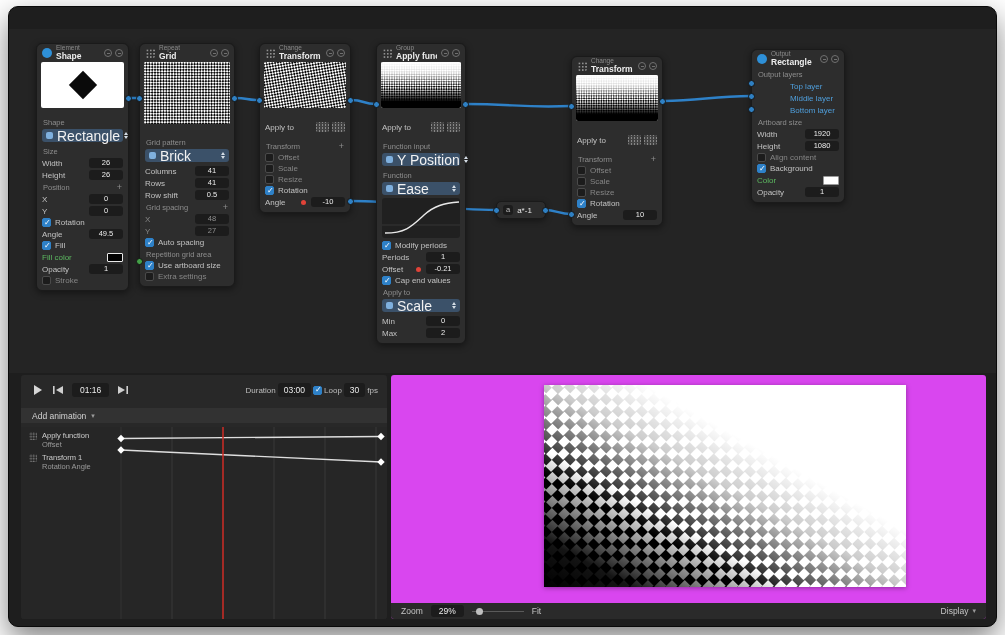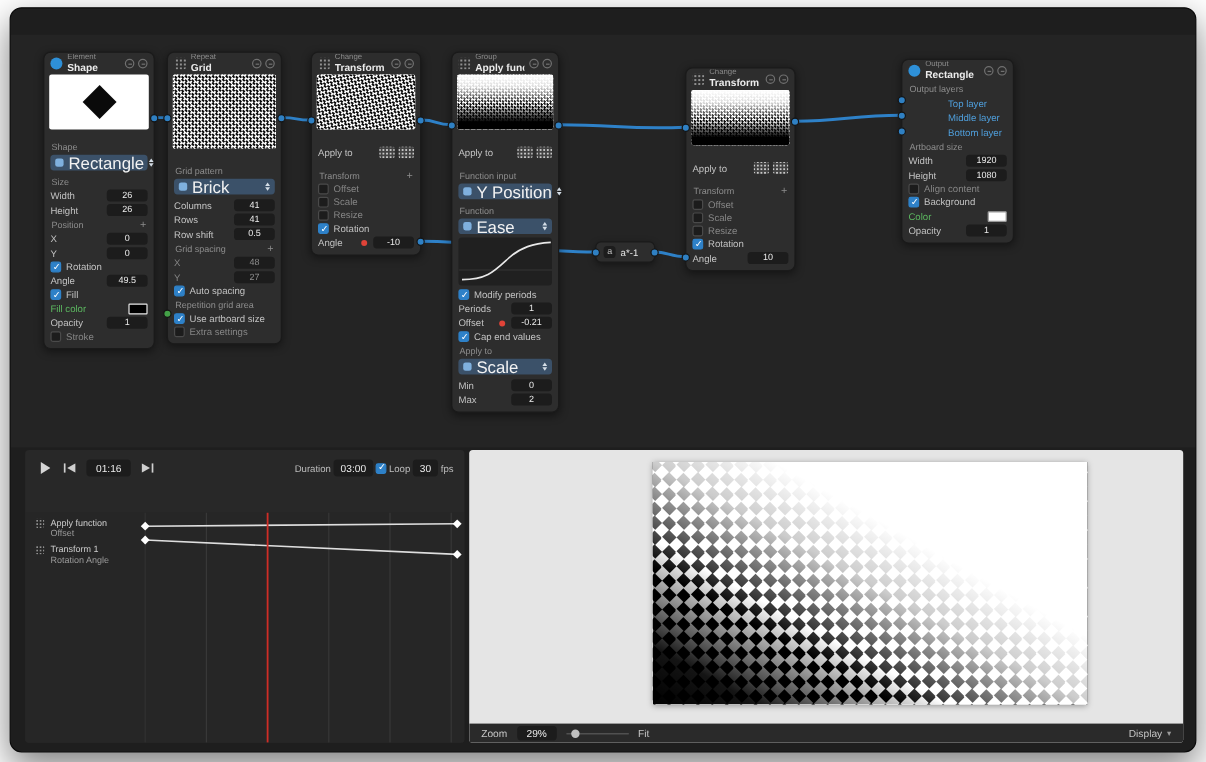--- a/index.html
+++ b/index.html
@@ -118,21 +118,21 @@
   .tracks { position:absolute; left:0; top:52px; right:0; bottom:0; background:#262626; }
   .track-label { position:absolute; left:8px; display:flex; gap:5px; align-items:flex-start; }
   .tl-icon { width:8px; height:8px; border-radius:2px; margin-top:1px;
              background-image:radial-gradient(circle,#8f8f8f .8px,transparent 1px);
              background-size:2.8px 2.8px; background-position:.6px .6px; }
   .tl-node { font-size:7.5px; color:#cdcdcd; line-height:1.25; }
   .tl-param { font-size:7.5px; color:#9a9a9a; line-height:1.25; }
 
   
   .preview { position:absolute; left:382px; top:368px; width:595px; height:244px;
-             background:#e5e5e5; border-radius:3px; overflow:hidden; }
+             background:#d946ef; border-radius:3px; overflow:hidden; }
   .artboard { position:absolute; left:153px; top:10px; width:362px; height:202px; background:#fff;
               overflow:hidden; box-shadow:0 1px 5px rgba(0,0,0,.35); }
   .checker-big { position:absolute; left:-50%; top:-50%; width:200%; height:200%;
                  background:repeating-conic-gradient(#000 0 25%, #fff 0 50%);
                  background-size:17px 17px; transform:rotate(45deg); }
   .wipe { position:absolute; inset:0;
     background:
       linear-gradient(to top right,#000 0%,rgba(0,0,0,.92) 12%,rgba(0,0,0,0) 34%),
       linear-gradient(to top right,rgba(255,255,255,0) 28%,rgba(255,255,255,.8) 50%,#fff 64%); }
   .pv-bar { position:absolute; left:0; right:0; bottom:0; height:16px; background:#2a2a2a;
@@ -588,20 +588,24 @@
       </span>
       <span class="dur-group">
         <span>Duration</span>
         <span class="tfield">03:00</span>
         <span class="cb checked"></span>
         <span>Loop</span>
         <span class="tfield">30</span>
         <span>fps</span>
       </span>
     </div>
+    <div class="add-anim">
+      <span>Add animation</span>
+      <span class="chev">▾</span>
+    </div>
     <div class="tracks">
       <svg width="366" height="192" viewBox="0 0 366 192" style="position:absolute;left:0;top:0;">
         <line x1="100" y1="0" x2="100" y2="192" stroke="#323232" stroke-width="1"></line>
         <line x1="151" y1="0" x2="151" y2="192" stroke="#383838" stroke-width="1"></line>
         <line x1="253" y1="0" x2="253" y2="192" stroke="#383838" stroke-width="1"></line>
         <line x1="304" y1="0" x2="304" y2="192" stroke="#383838" stroke-width="1"></line>
         <line x1="355" y1="0" x2="355" y2="192" stroke="#383838" stroke-width="1"></line>
         <line x1="100" y1="11.5" x2="360" y2="9.5" stroke="#dedede" stroke-width="1.3"></line>
         <line x1="100" y1="23" x2="360" y2="35" stroke="#dedede" stroke-width="1.3"></line>
         <rect x="-2.6" y="-2.6" width="5.2" height="5.2" fill="#fff" transform="translate(100,11.5) rotate(45)"></rect>

